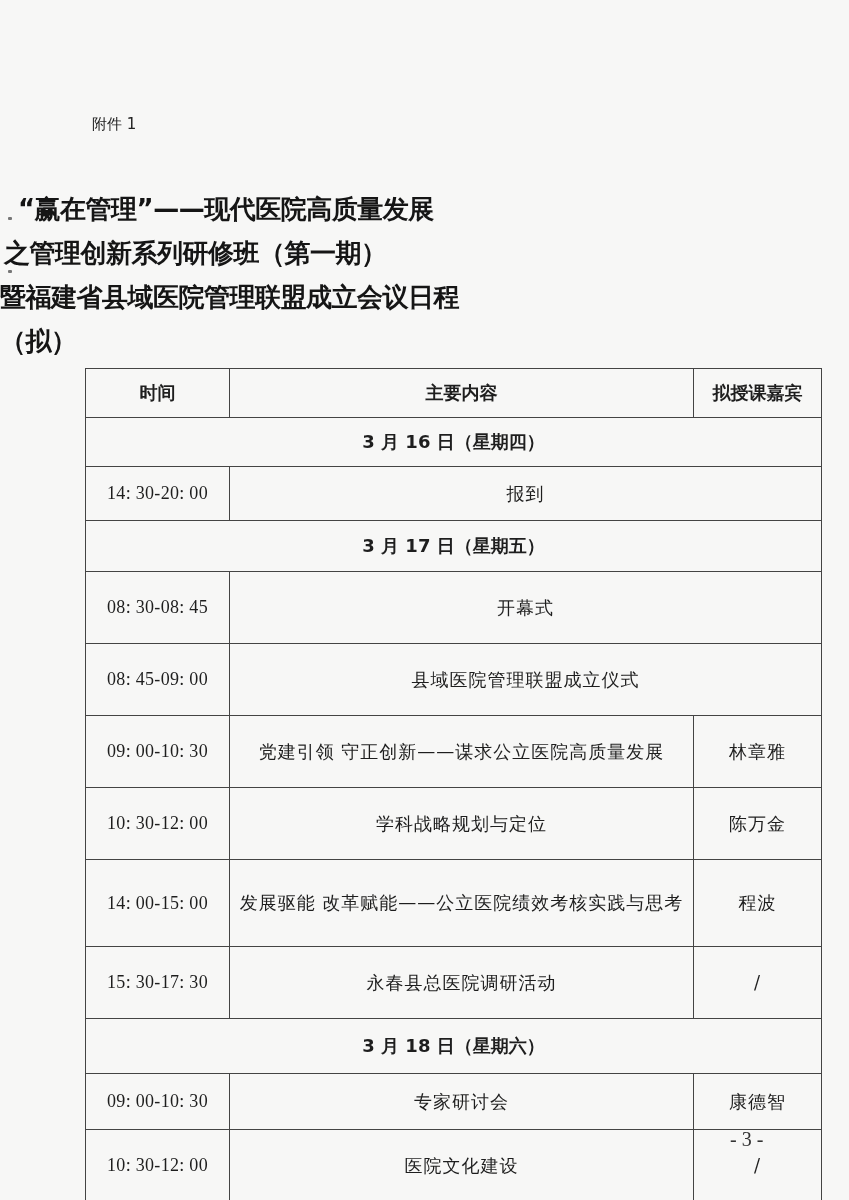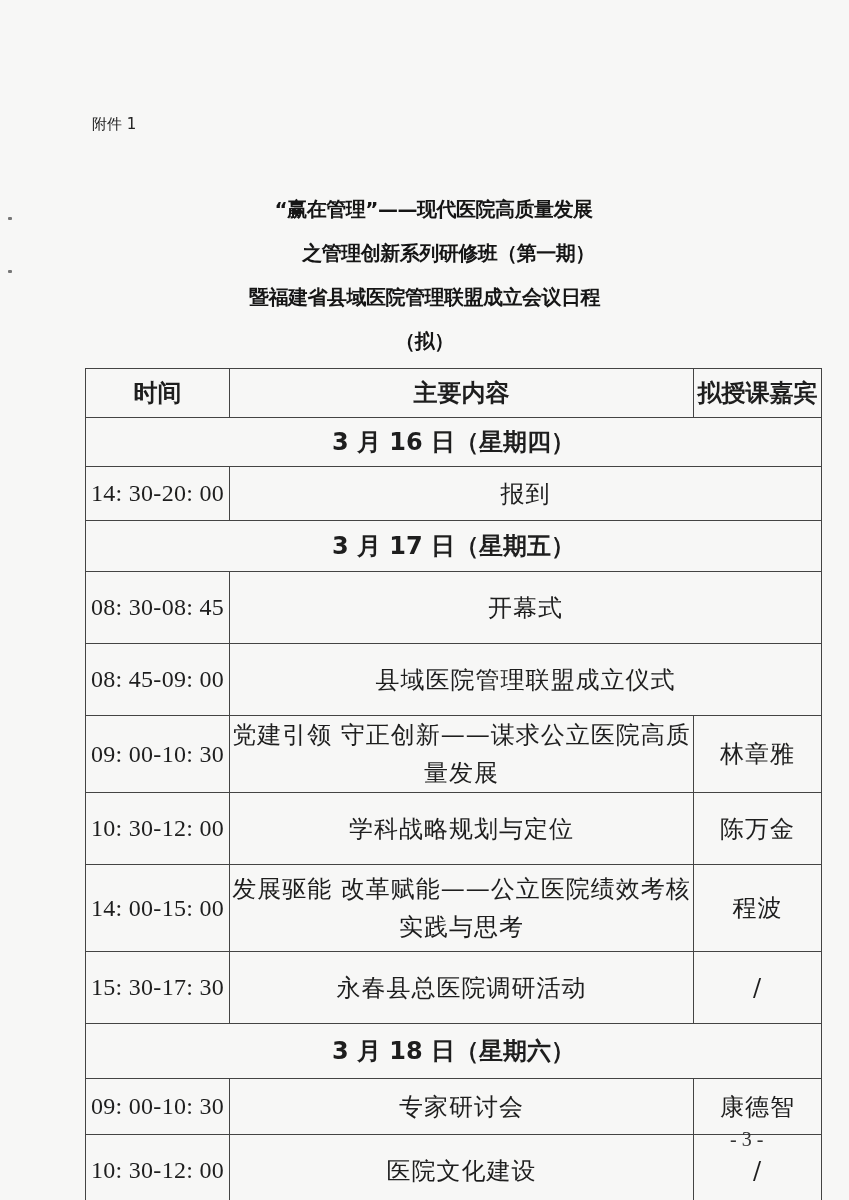--- a/index.html
+++ b/index.html
@@ -9,38 +9,38 @@
     font-family: "DejaVu Serif", "Liberation Serif", serif;
     color: #1e1e1e;
   }
   .attach {
     position: absolute; left: 92px; top: 115px;
     font-family: "DejaVu Sans", "Liberation Sans", sans-serif;
     font-size: 15px; color: #222;
   }
   .title {
     position: absolute; left: 0; width: 849px; top: 187px;
-    text-align: center;
+    text-align: left;
     font-family: "DejaVu Sans", "Liberation Sans", sans-serif;
-    font-weight: bold; font-size: 20px; line-height: 44px; color: #151515;
+    font-weight: bold; font-size: 26px; line-height: 44px; color: #151515;
     letter-spacing: -0.5px;
   }
   .title div { white-space: nowrap; }
   .title .l1 { padding-left: 18px; }
-  .title .l2 { padding-left: 4px; margin-left: 44px; }
+  .title .l2 { padding-left: 4px; }
   .mark { position: absolute; width: 4px; height: 3px; background: #777; border-radius: 1px; }
   table.sched {
     position: absolute; left: 85px; top: 368px;
     width: 736px; border-collapse: collapse;
     table-layout: fixed;
   }
   table.sched td, table.sched th {
     border: 1.5px solid #444;
     padding: 0;
-    font-size: 24px;
+    font-size: 18px;
   }
   col.c1 { width: 144px; }
   col.c2 { width: 464px; }
   col.c3 { width: 128px; }
   th {
     height: 48px; font-weight: bold;
     font-family: "DejaVu Sans", "Liberation Sans", sans-serif;
     font-size: 17px; text-align: center;
   }
   td.date {

